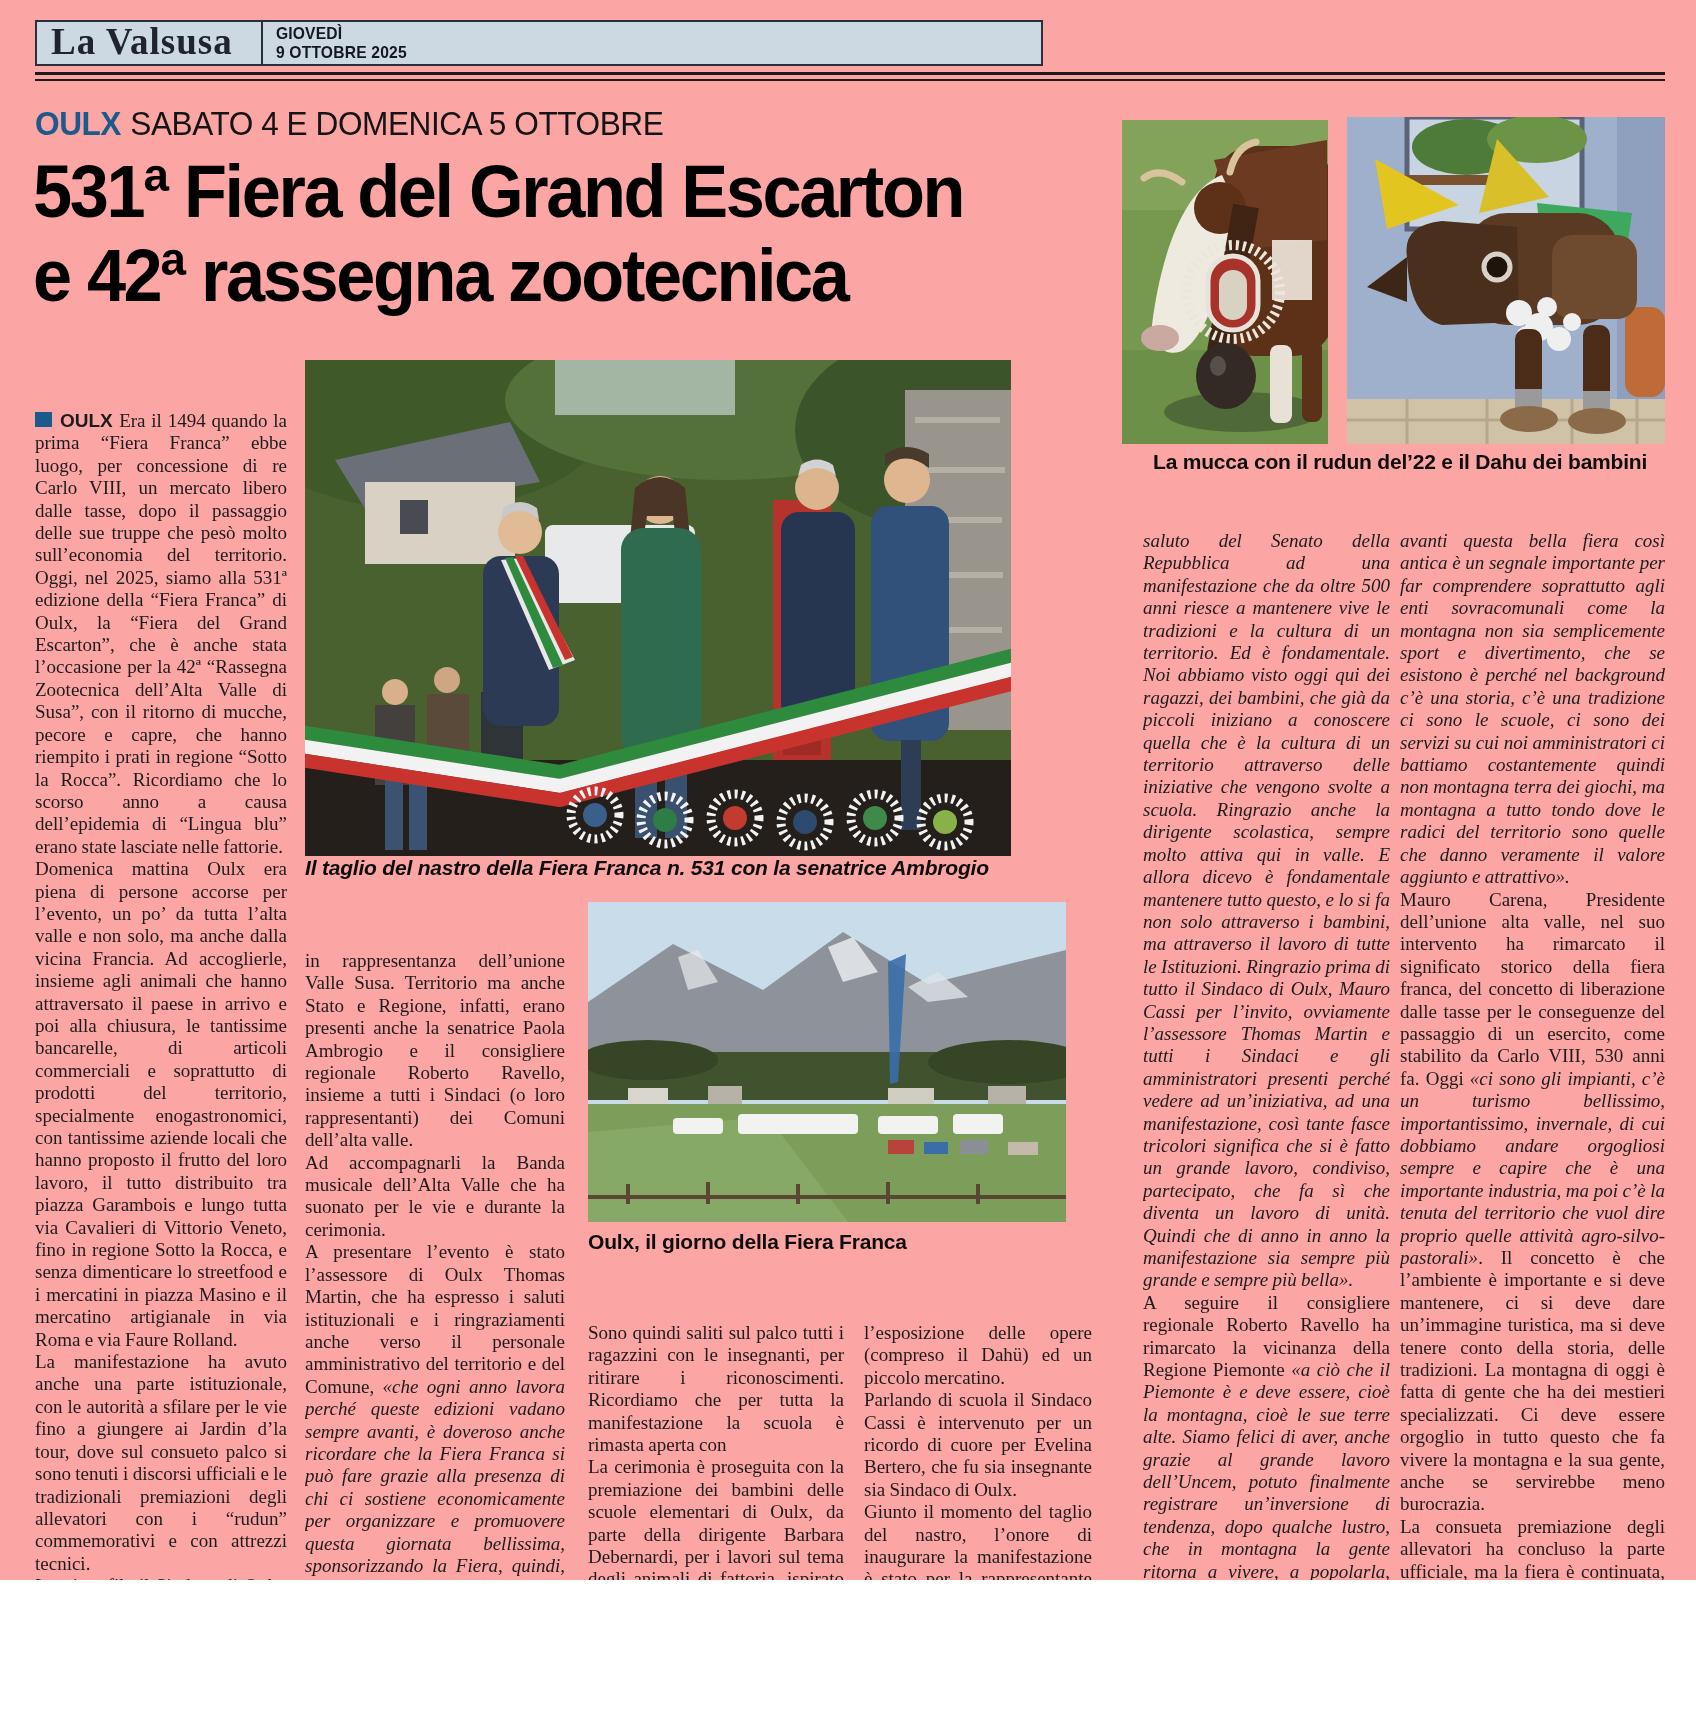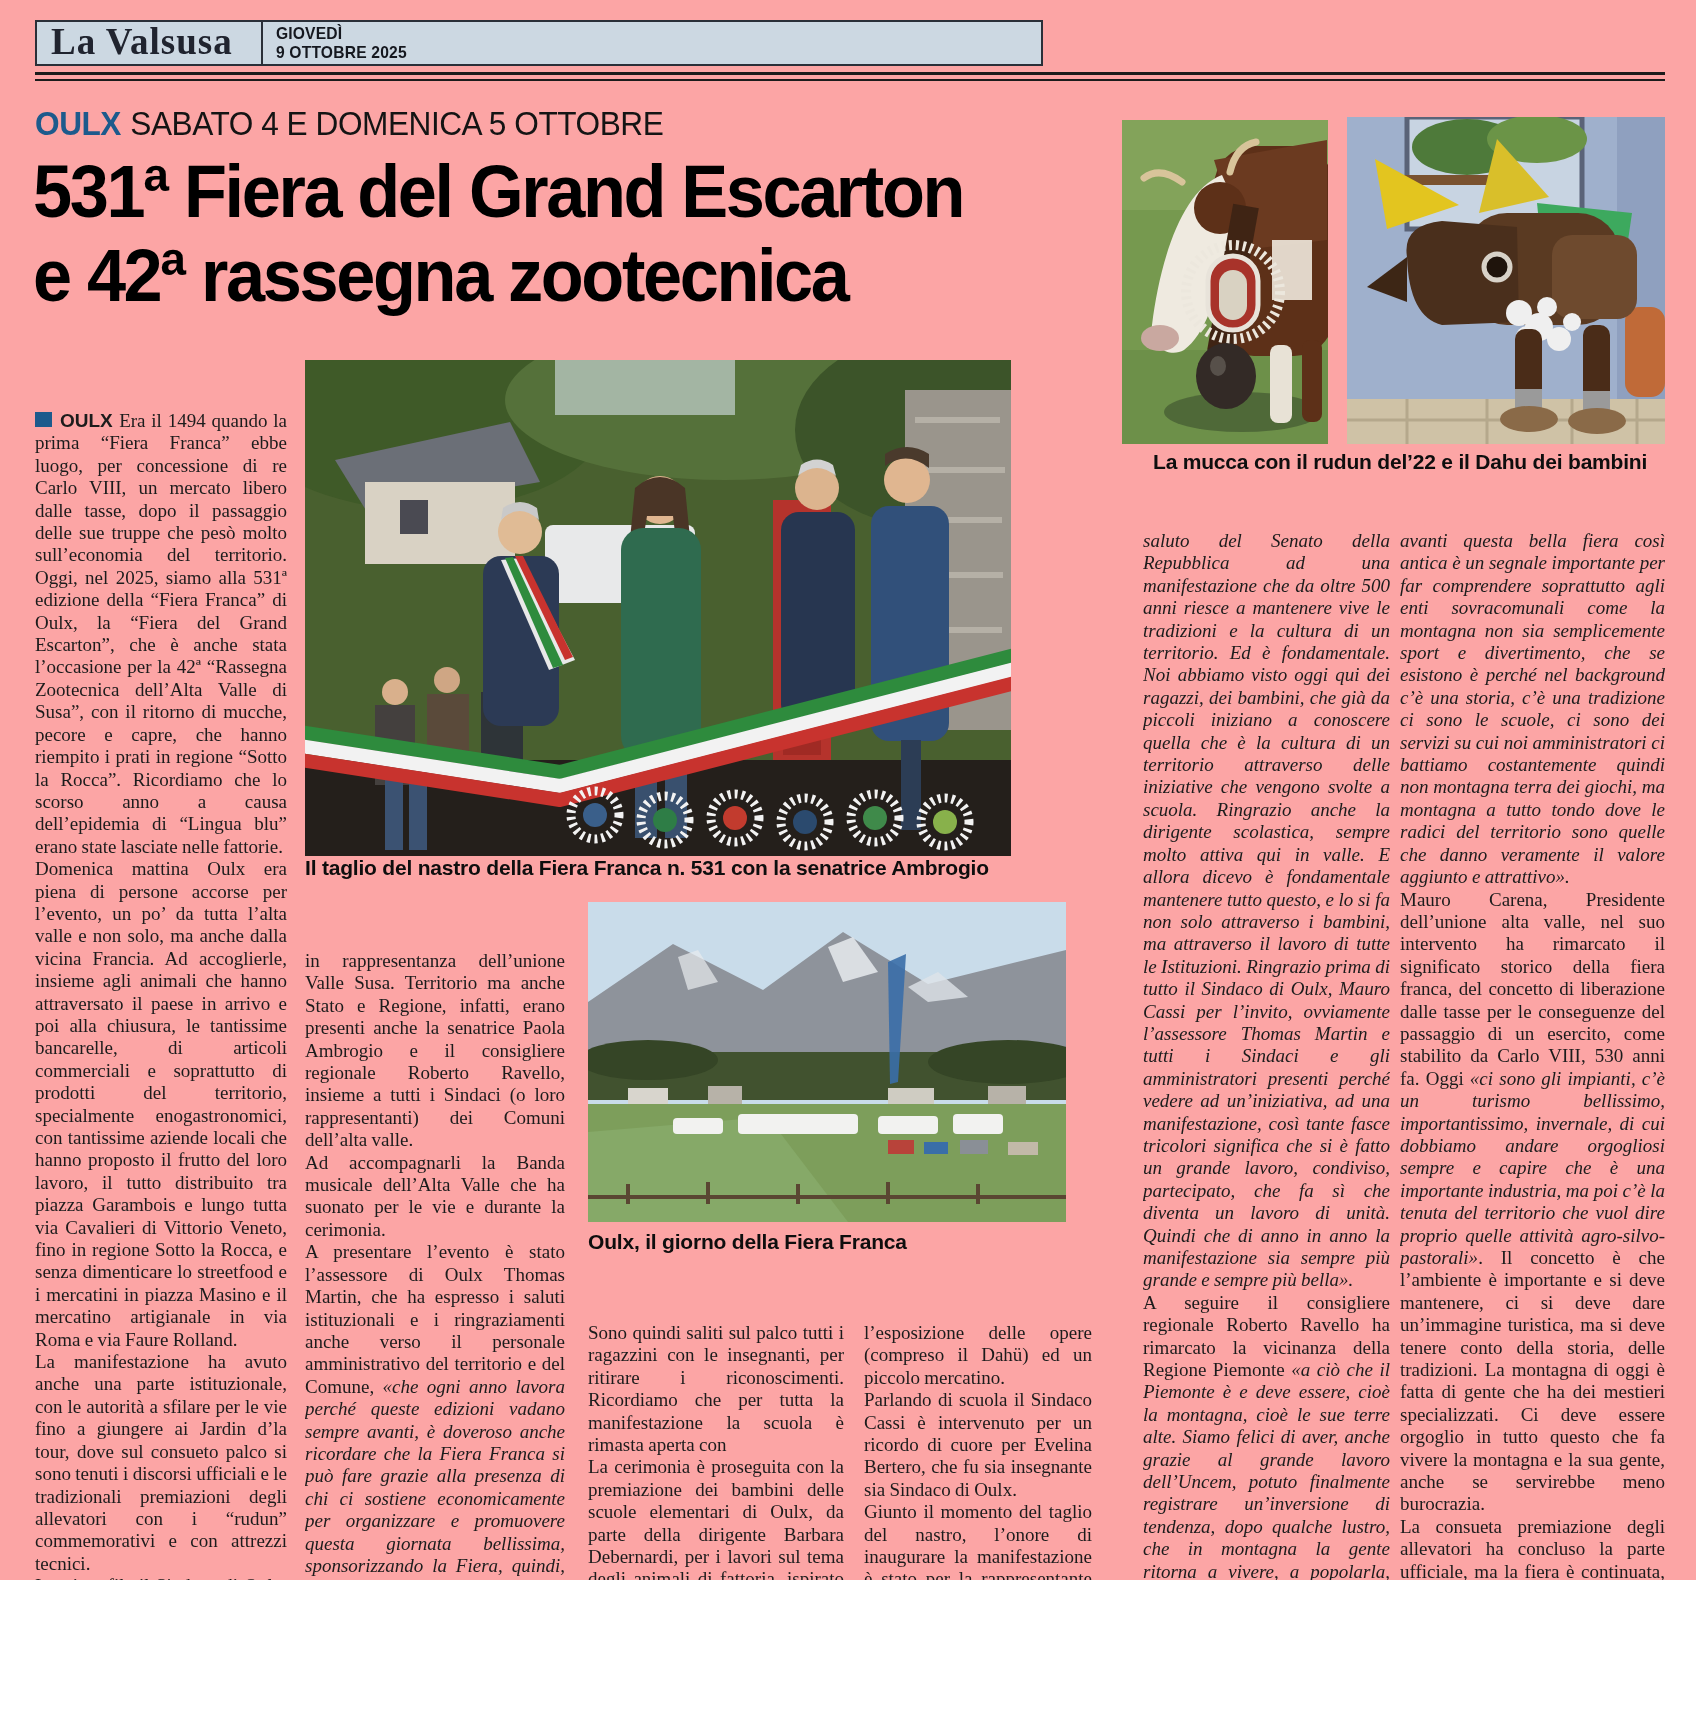--- a/index.html
+++ b/index.html
@@ -256,21 +256,21 @@
             <circle r="24" fill="none" stroke="#f2f2f2" stroke-width="9" stroke-dasharray="3,4"></circle>
             <circle r="12" fill="#3f8a4a"></circle>
           </g>
         <g transform="translate(640,462)">
             <circle r="24" fill="none" stroke="#f2f2f2" stroke-width="9" stroke-dasharray="3,4"></circle>
             <circle r="12" fill="#88b14b"></circle>
           </g>
       </g>
     </svg>
   </div>
-  <div class="caption" style="left:305px;top:856px;width:706px;">Il taglio del nastro della Fiera Franca n. 531 con la senatrice Ambrogio</div>
+  <div class="caption" style="left:305px;top:856px;width:706px;font-style:italic;">Il taglio del nastro della Fiera Franca n. 531 con la senatrice Ambrogio</div>
 
   <div class="photo" style="left:588px;top:902px;width:478px;height:320px;">
     <svg viewBox="0 0 478 320" preserveAspectRatio="none">
       <rect width="478" height="320" fill="#c9dcea"></rect>
       <polygon points="0,100 85,42 175,88 255,30 340,82 478,48 478,180 0,180" fill="#8e939b"></polygon>
       <polygon points="240,45 265,35 290,70 255,80" fill="#e8ebee" opacity=".85"></polygon>
       <polygon points="320,85 350,70 380,95 340,100" fill="#dfe3e8" opacity=".8"></polygon>
       <polygon points="90,55 110,48 130,80 100,88" fill="#e8ebee" opacity=".7"></polygon>
       <rect y="150" width="478" height="48" fill="#41522f"></rect>
       <ellipse cx="60" cy="158" rx="70" ry="20" fill="#354526"></ellipse>

